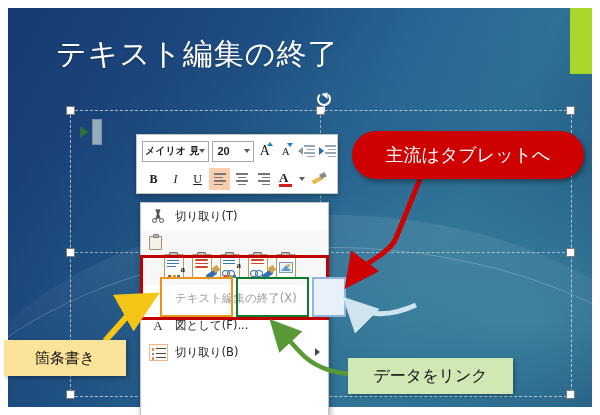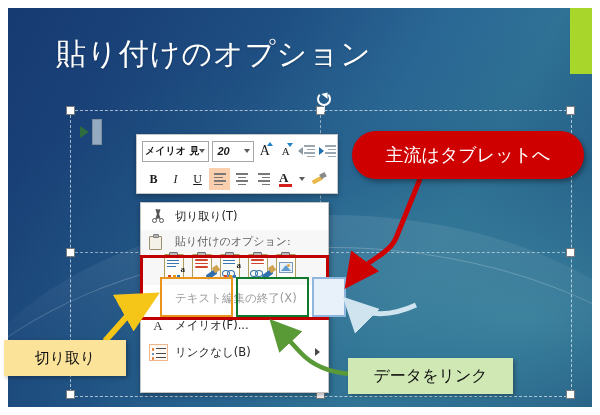--- a/index.html
+++ b/index.html
@@ -63,21 +63,21 @@
   }
   .mrow{position:absolute;left:0;width:100%;height:28px;display:flex;align-items:center;}
   .mrow.r1{top:2px;align-items:center;}
   .mrow.r2{top:30px;}
   .fontbox{margin-left:5px;width:70px;height:21px;border:1px solid #a6a6a6;background:#fff;
     display:flex;align-items:center;box-sizing:border-box;}
   .fontbox .fname{font-size:10px;color:#1a1a1a;padding-left:2px;white-space:nowrap;
     font-family:"DejaVu Sans","Liberation Sans",sans-serif;font-weight:bold;}
   .sizebox{margin-left:3px;width:44px;height:21px;border:1px solid #a6a6a6;background:#fff;
     display:flex;align-items:center;box-sizing:border-box;}
-  .sizebox .sval{font-size:11px;color:#1a1a1a;padding-left:4px;font-weight:bold;font-style:italic;}
+  .sizebox .sval{font-size:11px;color:#1a1a1a;padding-left:4px;font-weight:bold;}
   .ddarrow{margin-left:auto;margin-right:3px;width:0;height:0;border-left:3px solid transparent;
     border-right:3px solid transparent;border-top:4px solid #5a5a5a;}
   .tbtn{width:21px;height:22px;display:flex;align-items:center;justify-content:center;
     margin-left:1px;position:relative;}
   .tbtn.sel{background:#fbcfae;}
   .gA{font-size:14px;color:#1a1a1a;font-family:"Liberation Serif",serif;}
   .gA.small{font-size:11px;}
   .upmark{position:absolute;top:2px;right:2px;width:0;height:0;border-left:3px solid transparent;
     border-right:3px solid transparent;border-bottom:4px solid #1f7fc4;}
   .dnmark{position:absolute;top:3px;right:2px;width:0;height:0;border-left:3px solid transparent;
@@ -105,21 +105,21 @@
   .fcol{position:relative;font-size:13px;font-weight:bold;color:#1a1a1a;font-family:"Liberation Serif",serif;line-height:11px;}
   .fcol:after{content:"";display:block;width:13px;height:3px;background:#d4201c;margin-top:1px;}
   .brush{position:relative;width:16px;height:14px;}
   .brush .h{position:absolute;left:1px;top:6px;width:11px;height:4px;background:#e8b84a;
     transform:rotate(-28deg);border-radius:1px;}
   .brush .t{position:absolute;left:9px;top:1px;width:6px;height:5px;background:#8a8a8a;
     transform:rotate(-28deg);}
 
   
   .ctxmenu{
-    position:absolute;left:140px;top:202px;width:189px;height:191px;
+    position:absolute;left:140px;top:202px;width:189px;height:214px;
     background:#ffffff;border:1px solid #c3c3c3;box-shadow:1px 2px 6px rgba(0,0,0,.35);
     box-sizing:border-box;
   }
   .mi{position:relative;height:27px;display:flex;align-items:center;}
   .mi .ico{width:34px;height:27px;display:flex;align-items:center;justify-content:center;flex:0 0 34px;}
   .mi .lbl{font-size:11.5px;color:#262626;
     font-family:"DejaVu Sans","Liberation Sans",sans-serif;white-space:nowrap;}
   .mi .lbl.dim{color:#9a9a9a;}
   .mi .sub{position:absolute;right:8px;top:9px;width:0;height:0;
     border-top:4px solid transparent;border-bottom:4px solid transparent;border-left:5px solid #4a4a4a;}
@@ -220,21 +220,21 @@
 </head>
 <body>
 
 <div id="stage">
 
   <div class="slide">
     <div class="swoosh"></div>
     <div class="swoosh2"></div>
     <div class="greenbar"></div>
 
-    <div class="slide-title">貼り付けのオプション</div>
+    <div class="slide-title">テキスト編集の終了</div>
   </div>
 
   <div class="bodyph"></div>
   <div class="hline" style="left:70px;top:252px;width:500px;"></div>
   <div class="vline" style="left:320px;top:110px;height:285px;"></div>
 
   <div class="hdl" style="left:66px;top:106px;"></div>
   <div class="hdl" style="left:316px;top:106px;"></div>
   <div class="hdl" style="left:566px;top:106px;"></div>
   <div class="hdl" style="left:66px;top:248px;"></div>
@@ -348,21 +348,20 @@
           </span>
       </span>
       <span class="lbl">切り取り(T)</span>
     </div>
 
 
     <div class="pasterow">
       <span class="pico">
         <span class="clip"><i class="bd"></i><i class="cl"></i></span>
       </span>
-      <span class="ptitle">貼り付けのオプション:</span>
 
       <span class="picons">
         <span class="po">
           <i class="board"></i>
             <i class="clipt"></i>
           <i class="ln a"></i>
             <i class="ln b"></i>
             <i class="ln c"></i>
           <b class="bigA">a</b>
           <span class="dots">
@@ -429,36 +428,36 @@
 
     <div class="mi">
       <span class="ico"></span>
       <span class="lbl dim">テキスト編集の終了(X)</span>
     </div>
 
     <div class="mi">
       <span class="ico">
           <span class="aicon">A</span>
         </span>
-      <span class="lbl">メイリオ(F)...</span>
+      <span class="lbl">図として(F)...</span>
     </div>
 
 
     <div class="mi">
       <span class="ico">
         <span class="bul">
           <i class="d o r1d"></i>
             <i class="r1l"></i>
           <i class="d r2d"></i>
             <i class="r2l"></i>
           <i class="d o r3d"></i>
             <i class="r3l"></i>
         </span>
       </span>
-      <span class="lbl">リンクなし(B)</span>
+      <span class="lbl">切り取り(B)</span>
       <span class="sub"></span>
     </div>
 
   </div>
 
   <div class="hlbox hl-red"></div>
   <div class="hlbox hl-orange"></div>
   <div class="hlbox hl-green"></div>
   <div class="hlbox hl-blue"></div>
 
@@ -487,16 +486,16 @@
     <path d="M105,341 Q122,322 136,306 L152,297" stroke="#f5c518" stroke-width="6" fill="none" marker-end="url(#mYellow)"></path>
   </svg>
 
   <div class="callout c-red">
     <span>主流はタブレットへ</span>
   </div>
   <div class="callout c-green">
     <span>データをリンク</span>
   </div>
   <div class="callout c-yellow">
-    <span>切り取り</span>
+    <span>箇条書き</span>
   </div>
 
 </div>
 
 </body></html>

